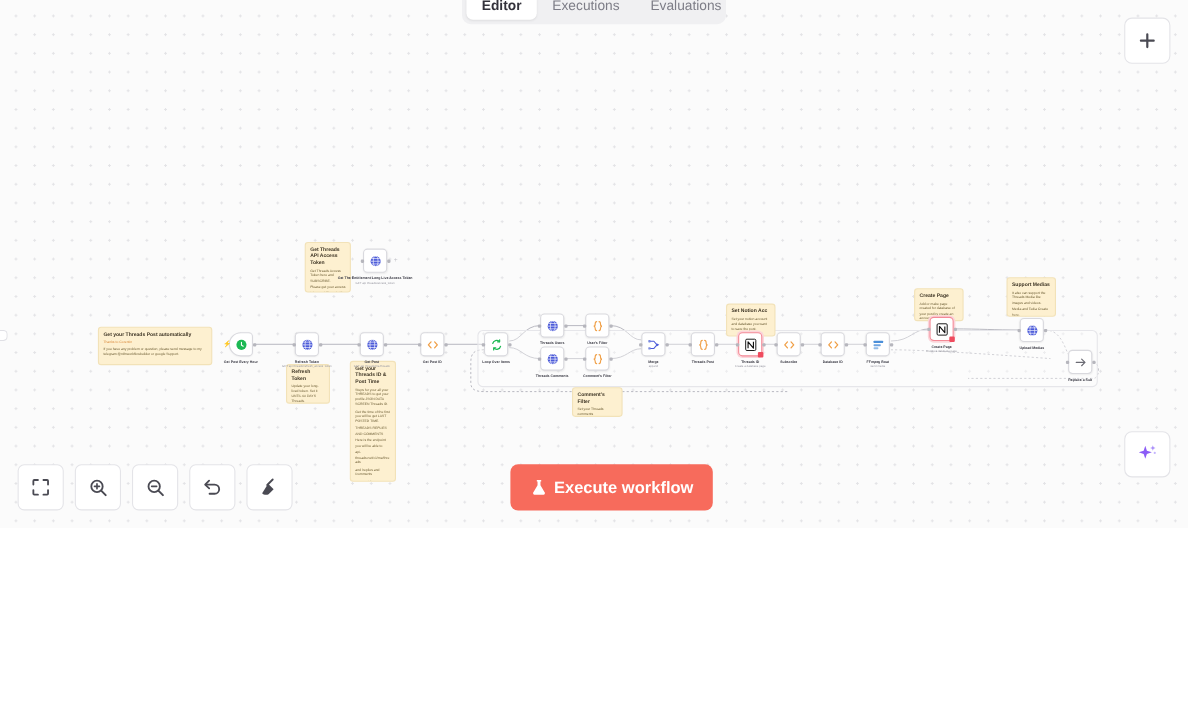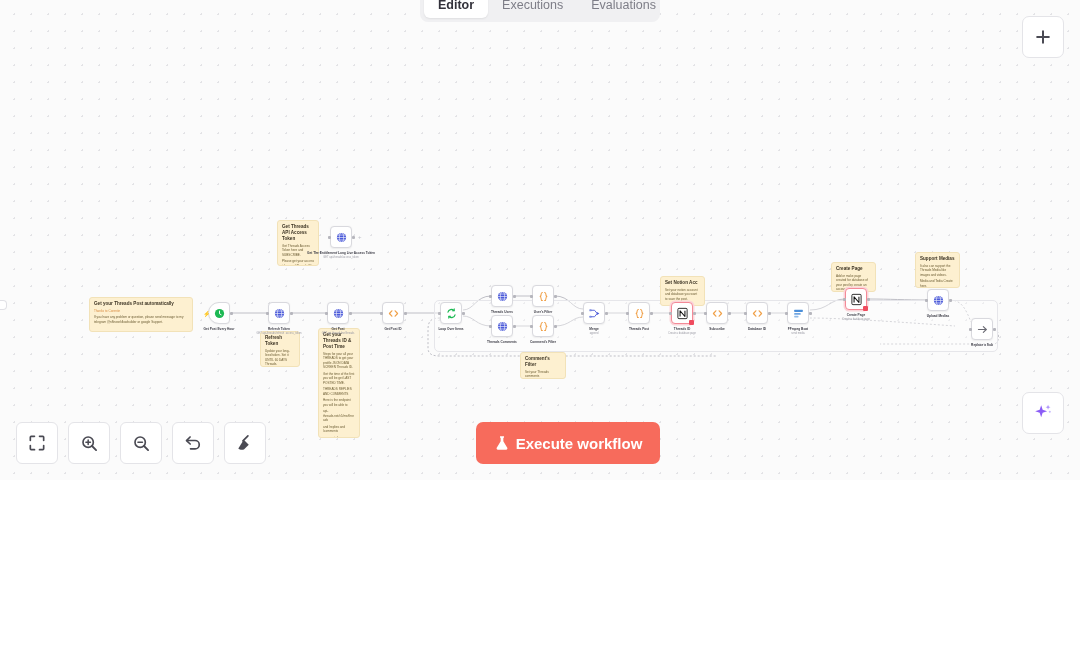--- a/index.html
+++ b/index.html
@@ -167,21 +167,21 @@
     border: 1px solid #e4e4e8;
     border-radius: 6px;
     display: flex; align-items: center; justify-content: center;
     cursor: pointer;
     color: #4a4a53;
   }
 
   
   .exec {
     position: absolute;
-    left: 476px; bottom: 16px;
+    left: 464px; bottom: 16px;
     width: 184px; height: 42px;
     background: #f76b5c;
     color: #ffffff;
     border: none;
     border-radius: 7px;
     display: flex;
     align-items: center;
     justify-content: center;
     gap: 6px;
     font-size: 15px;

